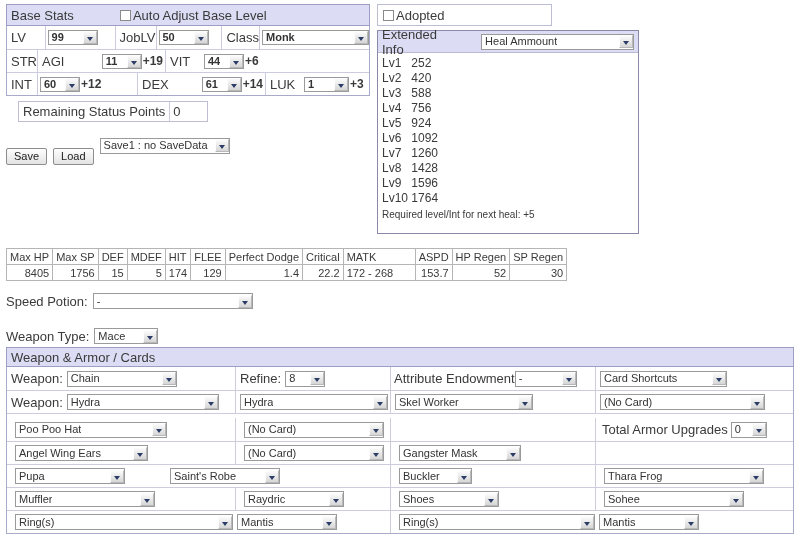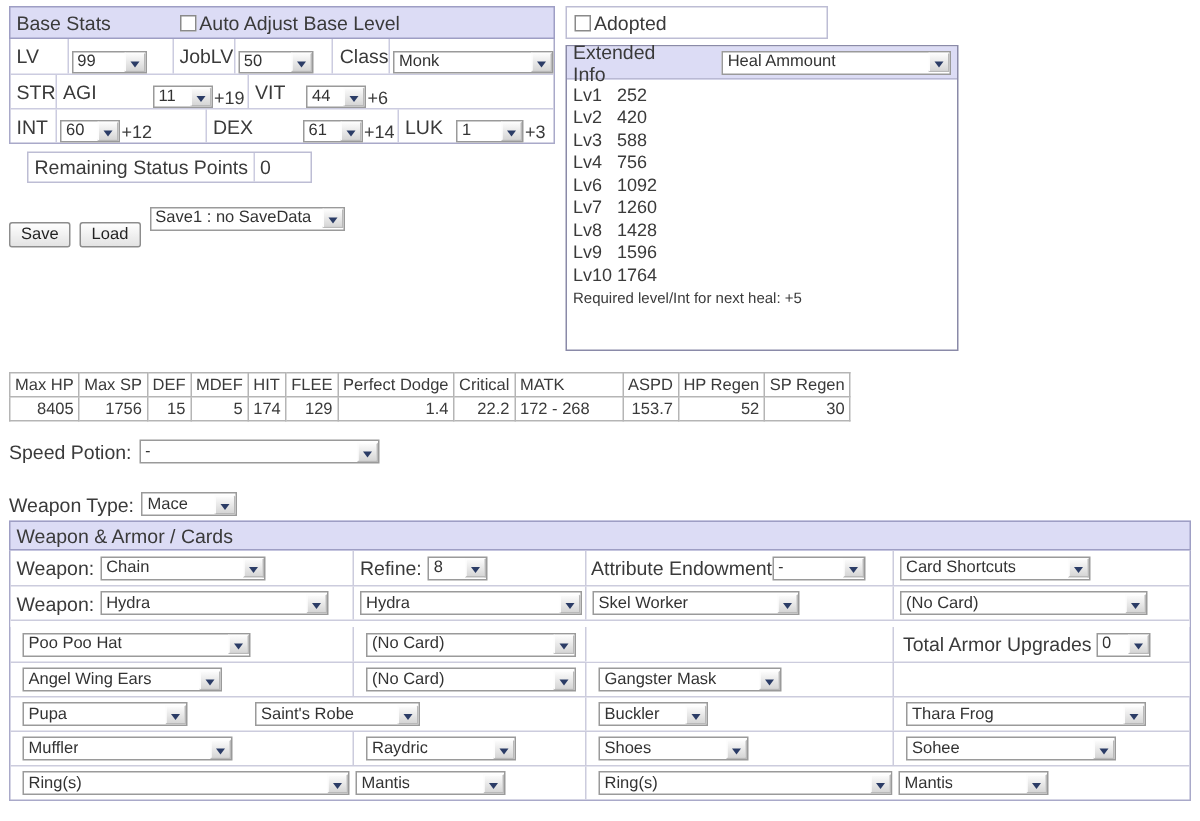--- a/index.html
+++ b/index.html
@@ -95,24 +95,25 @@
   .bs-cellname {
     box-sizing: border-box;
     padding-left: 4px;
     font-size: 13px;
     color: #3a3a3a;
     display: flex; align-items: center;
     height: 100%;
   }
   .bs-cellval {
     box-sizing: border-box;
-    display: flex; align-items: flex-end;
+    display: flex; align-items: center;
     height: 100%;
     padding-left: 2px;
     border-left: 1px solid #cccce0;
+    font-weight: bold;
   }
   .plus { font-size: 12px; margin-left: 1px; color: #3a3a3a; }
 
   #remaining {
     position: absolute; left: 18px; top: 101px;
     width: 190px; height: 21px;
     border: 1px solid #bdbdd4;
     box-sizing: border-box;
     display: flex; align-items: center;
     font-size: 13px; color: #3a3a3a;
@@ -303,20 +304,21 @@
     <span class="sel">
       <span class="lbl">Heal Ammount</span>
       <span class="arrow"></span>
     </span>
   </div>
   <div class="ext-list">
     <div class="ext-line">Lv1   252</div>
     <div class="ext-line">Lv2   420</div>
     <div class="ext-line">Lv3   588</div>
     <div class="ext-line">Lv4   756</div>
+    <div class="ext-line">Lv5   924</div>
     <div class="ext-line">Lv6   1092</div>
     <div class="ext-line">Lv7   1260</div>
     <div class="ext-line">Lv8   1428</div>
     <div class="ext-line">Lv9   1596</div>
     <div class="ext-line">Lv10 1764</div>
     <div class="ext-note">Required level/Int for next heal: +5</div>
   </div>
 </div>
 
 <table id="stats">

